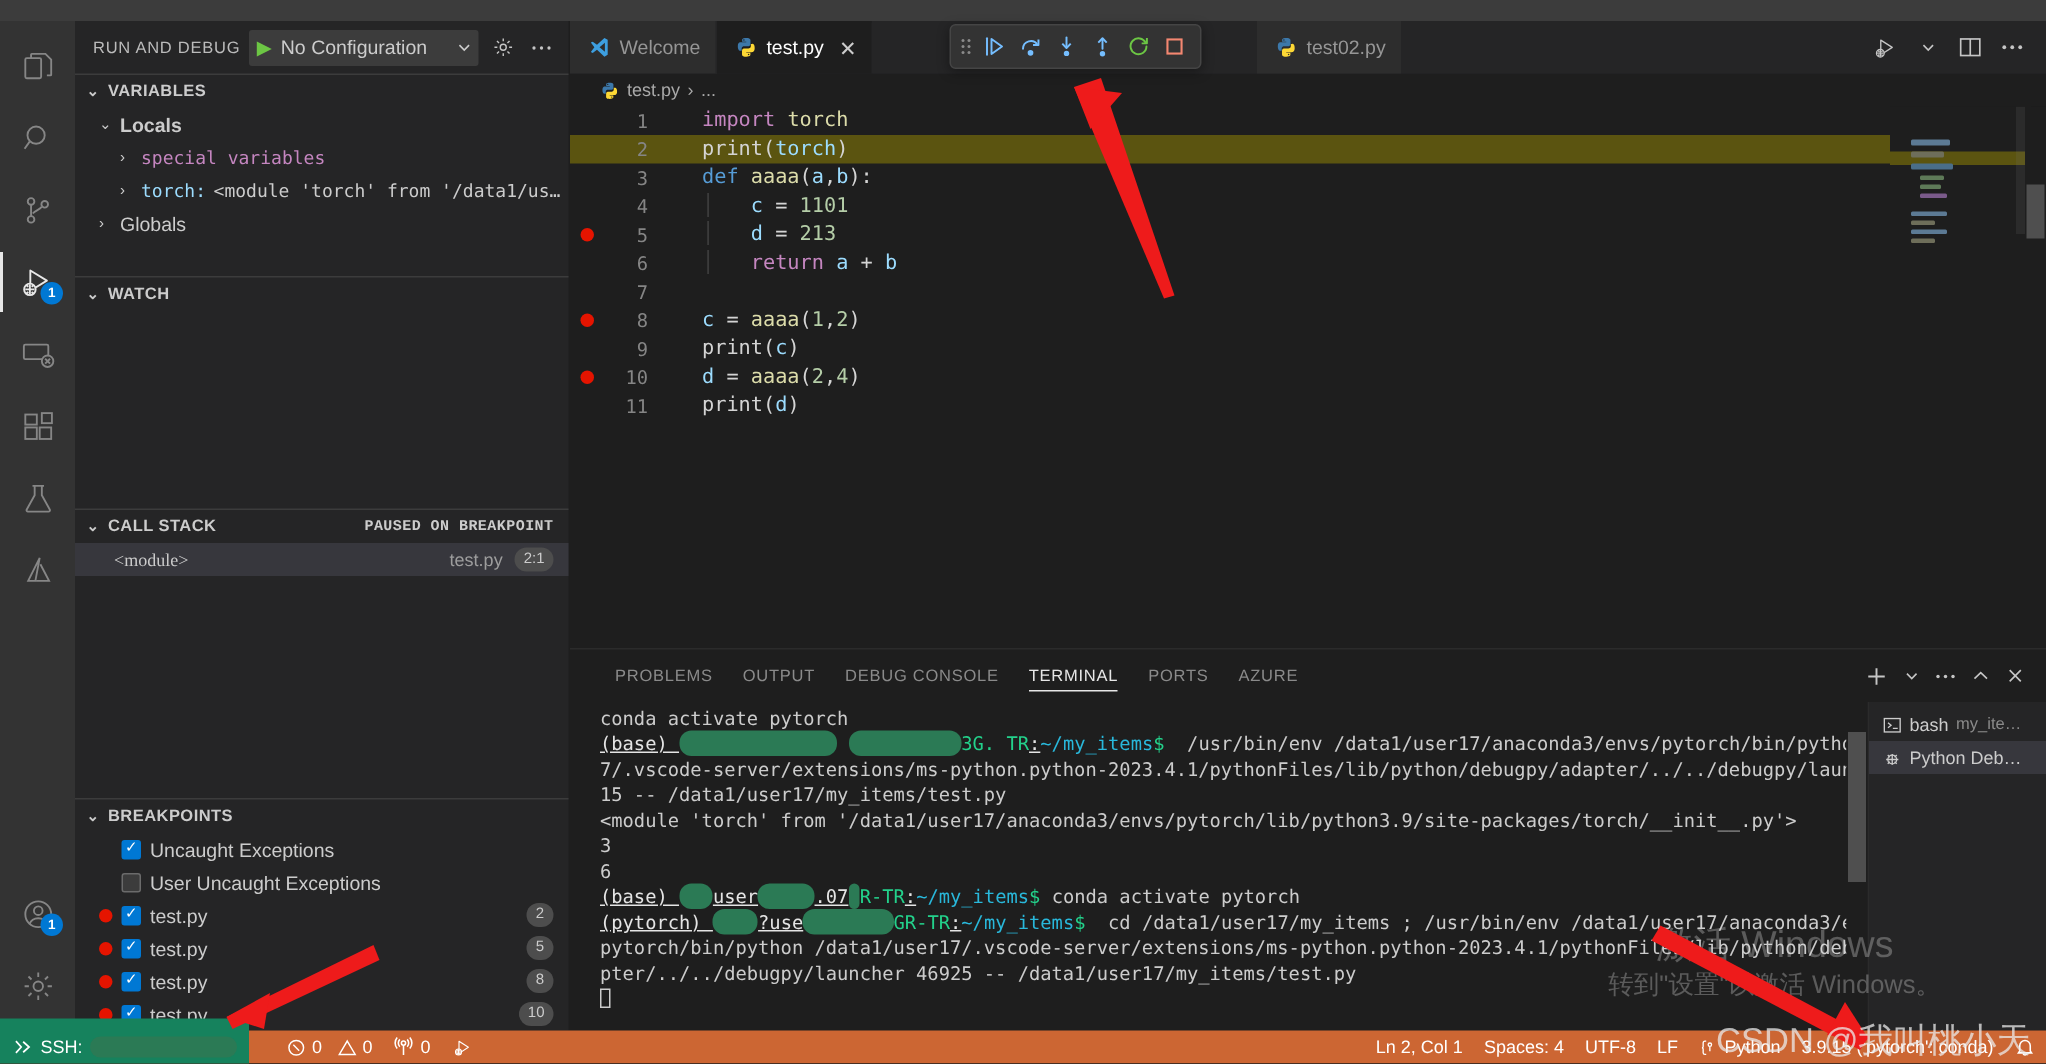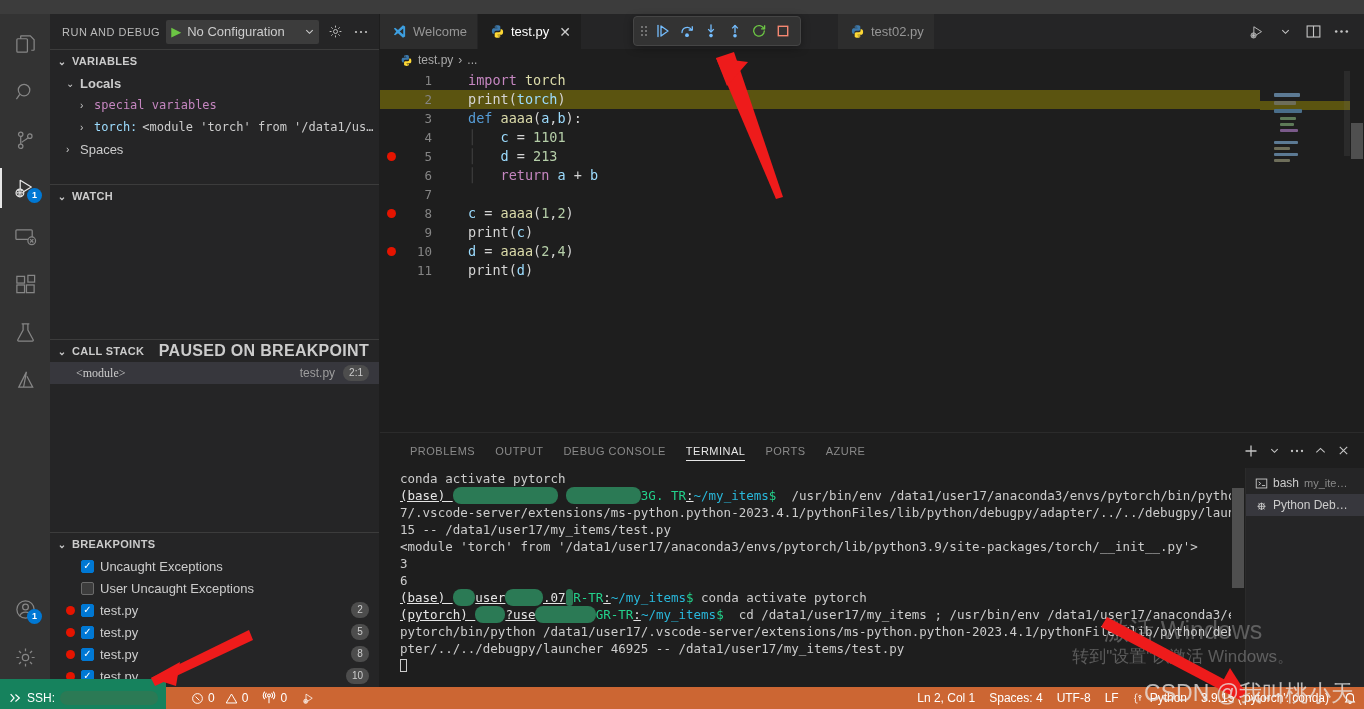--- a/index.html
+++ b/index.html
@@ -60,21 +60,21 @@
   .play-tri { color: #6cc644; font-size: 13px; line-height: 1; }
   .ico-btn { color: #c5c5c5; display:flex; align-items:center; justify-content:center; width:20px; height:20px;}
 
   .section { border-top: 1px solid #3c3c3c; }
   .sec-head {
     height: 22px; display: flex; align-items: center; gap: 4px;
     padding: 0 10px 0 6px; font-size: 11px; font-weight: 700;
     color: #cccccc; letter-spacing: .3px; text-transform: uppercase;
   }
   .sec-head .chev { font-size: 10px; width: 12px; text-align:center; color:#cccccc;}
-  .sec-head .right { margin-left: auto; font-size: 16px; color: #cccccc; font-weight:700;}
+  .sec-head .right { margin-left: auto; font-size: 10px; color: #cccccc; font-weight:700;font-family:Liberation Mono, monospace;}
   .tree-row {
     height: 22px; display: flex; align-items: center; font-size: 13px;
     padding-left: 10px; white-space: nowrap; overflow: hidden;
   }
   .tree-row .chev { width: 14px; font-size: 10px; color: #cccccc; flex: 0 0 14px;}
   .ind1 { padding-left: 16px; }
   .ind2 { padding-left: 30px; }
   .var-name { color: #9cdcfe; font-family: "DejaVu Sans Mono", monospace; font-size: 12px;}
   .var-name.special { color: #c586c0; }
   .var-val { color: #cccccc; font-family: "DejaVu Sans Mono", monospace; font-size: 12px; overflow:hidden; text-overflow:ellipsis;}
@@ -382,21 +382,21 @@
             <span class="chev">›</span>
             <span class="var-name special">special variables</span>
           </div>
           <div class="tree-row ind2">
             <span class="chev">›</span>
             <span class="var-name">torch:</span>
             <span class="var-val" style="margin-left:5px">&lt;module 'torch' from '/data1/use…</span>
           </div>
           <div class="tree-row ind1">
             <span class="chev">›</span>
-            <span class="lbl">Spaces</span>
+            <span class="lbl">Globals</span>
           </div>
         </div>
         <div style="height:24px"></div>
       </div>
 
       <div class="section">
         <div class="sec-head">
           <span class="chev">⌄</span>
           <span>WATCH</span>
         </div>

